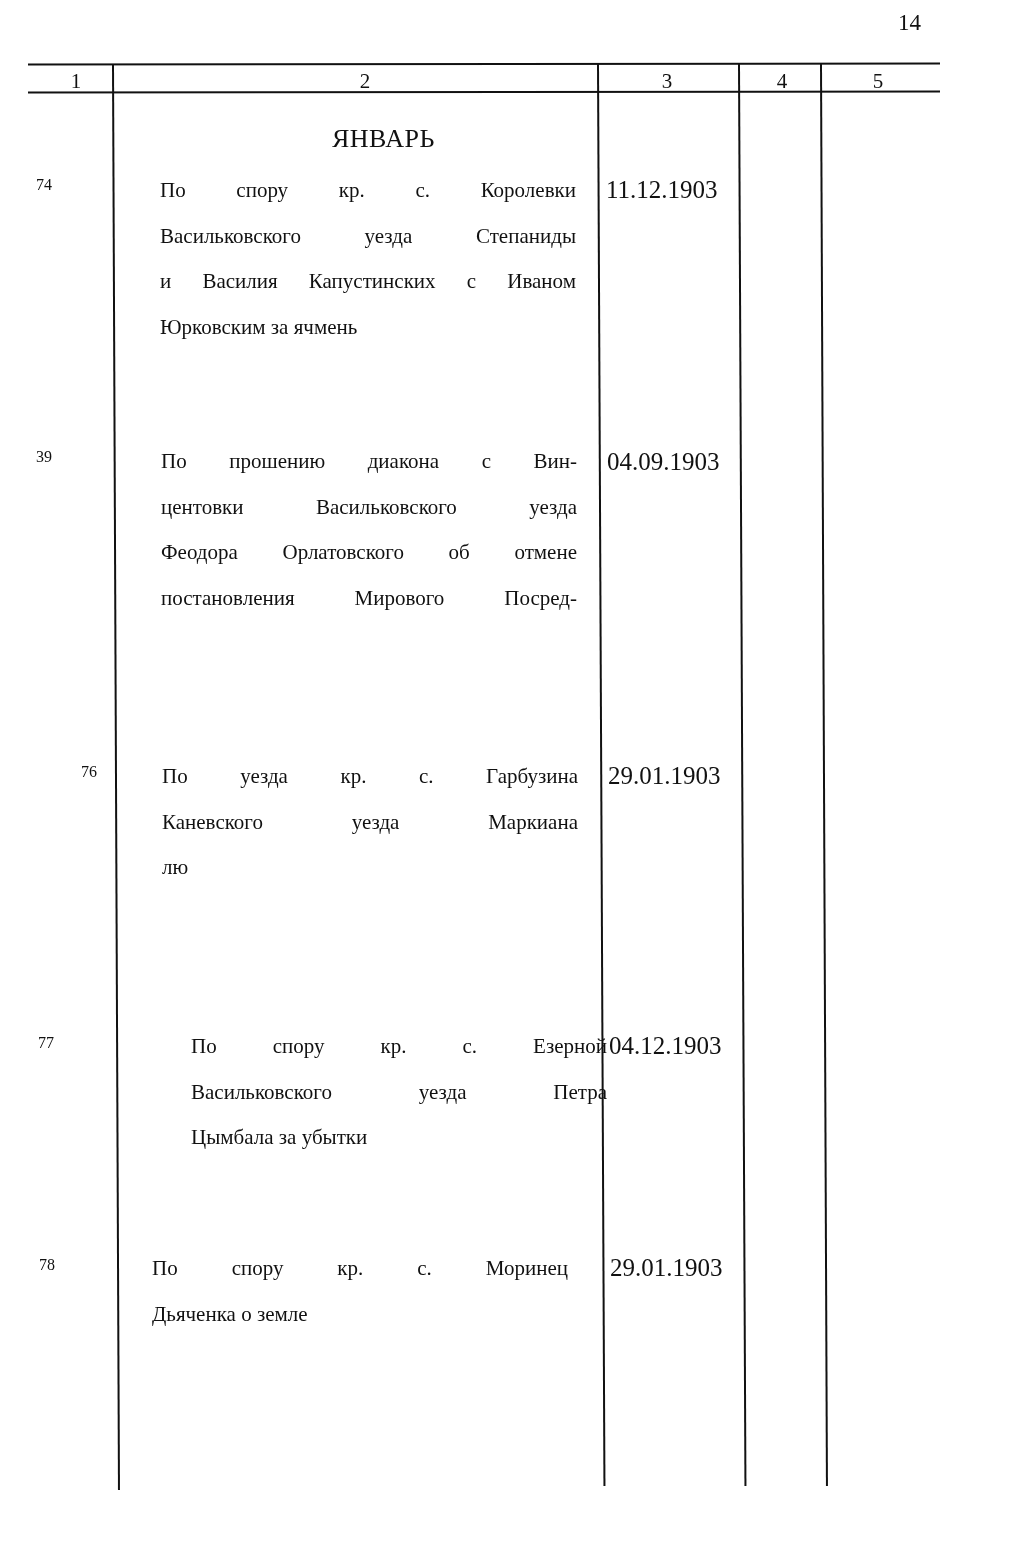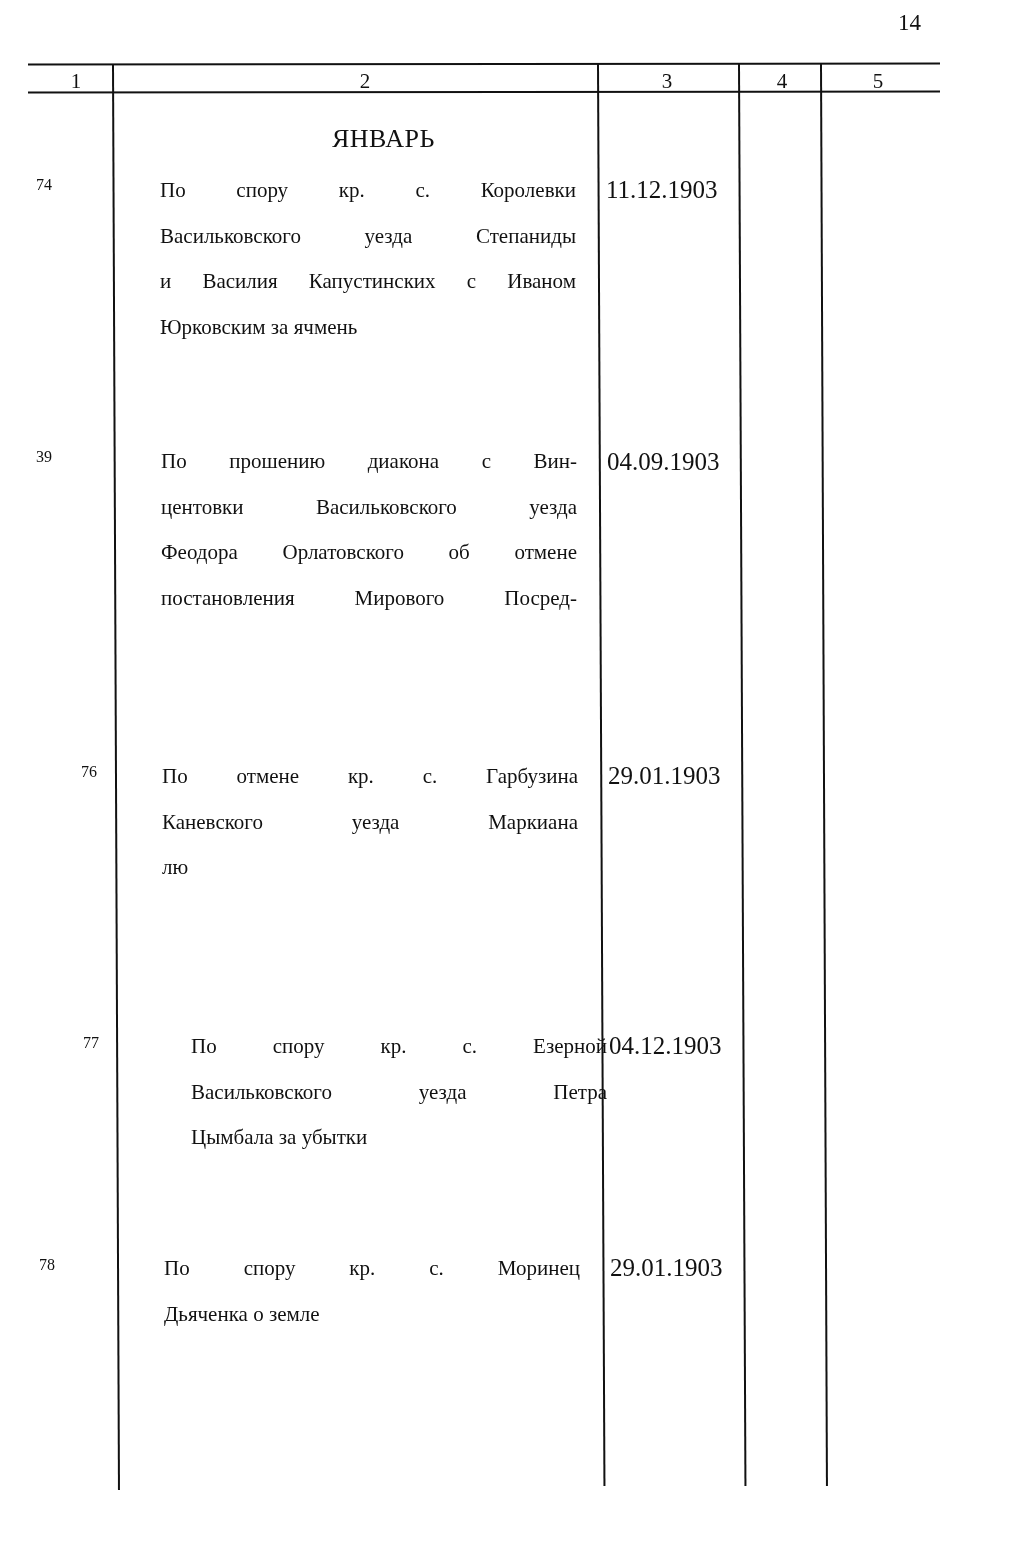--- a/index.html
+++ b/index.html
@@ -111,38 +111,38 @@
       <span class="ln">центовки Васильковского уезда</span>
       <span class="ln">Феодора Орлатовского об отмене</span>
       <span class="ln">постановления Мирового Посред-</span>
     </div>
     <div class="row-date" style="left:607px; top:448px;">04.09.1903</div>
   </div>
 
   <div>
     <div class="row-num" style="left:37px; top:763px;margin-left:44px;">76</div>
     <div class="row-text" style="left:162px; top:754px;">
-      <span class="ln">По отмене кр. с. Гарбузина</span>
+      <span class="ln">По уезда кр. с. Гарбузина</span>
       <span class="ln">Каневского уезда Маркиана</span>
       <span class="ln last">лю</span>
     </div>
     <div class="row-date" style="left:608px; top:762px;">29.01.1903</div>
   </div>
 
   <div>
-    <div class="row-num" style="left:38px; top:1034px;margin-left:45px;">77</div>
+    <div class="row-num" style="left:38px; top:1034px;">77</div>
     <div class="row-text" style="left:163px; top:1024px;margin-left:28px;">
       <span class="ln">По спору кр. с. Езерной</span>
       <span class="ln">Васильковского уезда Петра</span>
       <span class="ln last">Цымбала за убытки</span>
     </div>
     <div class="row-date" style="left:609px; top:1032px;">04.12.1903</div>
   </div>
 
   <div>
     <div class="row-num" style="left:39px; top:1256px;">78</div>
-    <div class="row-text" style="left:164px; top:1246px;">
+    <div class="row-text" style="left:152px; top:1246px;">
       <span class="ln">По спору кр. с. Моринец</span>
       <span class="ln last">Дьяченка о земле</span>
     </div>
     <div class="row-date" style="left:610px; top:1254px;">29.01.1903</div>
   </div>
 </div>
 
 </body></html>

